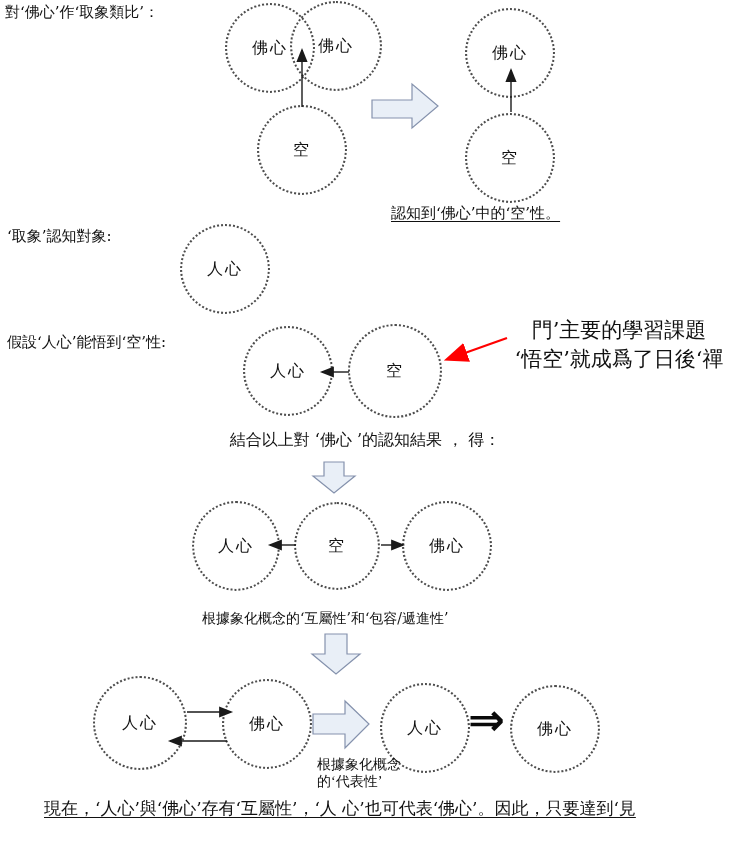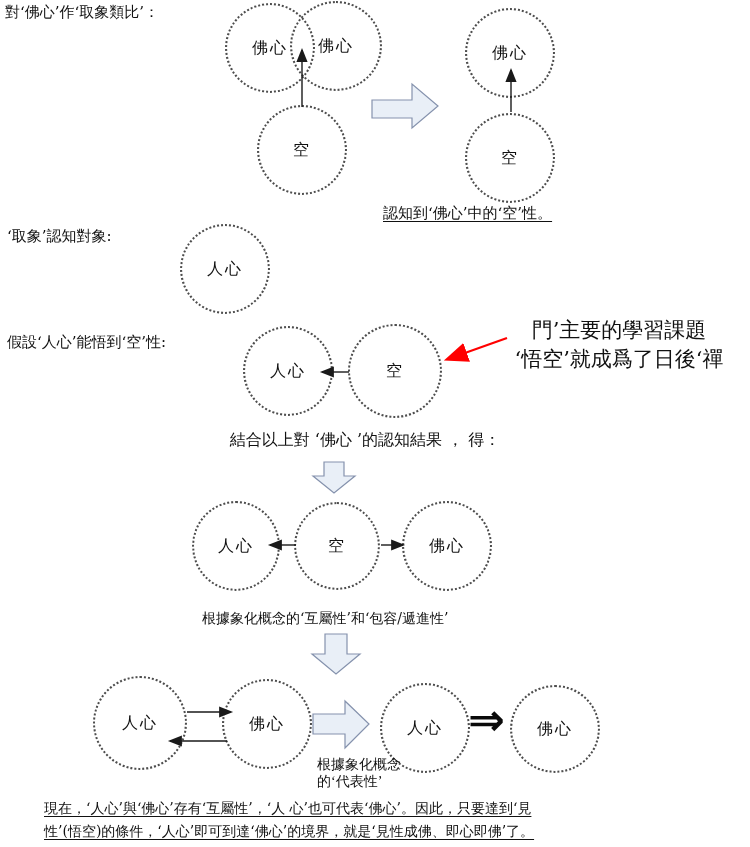--- a/index.html
+++ b/index.html
@@ -15,21 +15,21 @@
     background:transparent;box-sizing:border-box;
   }
   .circle span{font-size:16px;letter-spacing:2px;}
   .cap-underline{text-decoration:underline;text-underline-offset:3px;}
   .bigtext{
     width:262px;text-align:center;font-size:21px;line-height:29px;white-space:nowrap;
   }
   .caption-center{width:340px;text-align:center;font-size:16px;white-space:nowrap;}
   .note{font-size:14px;line-height:17px;white-space:nowrap;}
   .footer{
-    width:706px;font-size:14px;line-height:22.5px;
+    width:706px;font-size:17px;line-height:22.5px;
     text-decoration:underline;text-underline-offset:3px;white-space:nowrap;
   }
   .implies{
     font-family:"DejaVu Sans","Liberation Sans",sans-serif;
     font-size:44px;font-weight:bold;line-height:44px;color:#0a0a0a;
   }
   svg.overlay{position:absolute;left:0;top:0;pointer-events:none;}
 </style>
 </head>
 <body>
@@ -48,21 +48,21 @@
     <span>空</span>
   </div>
 
   <div class="circle" style="left:465px;top:8px;width:90px;height:90px;">
     <span>佛心</span>
   </div>
   <div class="circle" style="left:465px;top:113px;width:90px;height:90px;">
     <span>空</span>
   </div>
 
-  <div class="abs lbl cap-underline" style="left:383px;top:203px;text-align:right;">認知到‘佛心’中的‘空’性。</div>
+  <div class="abs lbl cap-underline" style="left:391px;top:203px;text-align:right;">認知到‘佛心’中的‘空’性。</div>
 
   <div class="abs lbl" style="left:7px;top:226px;">‘取象’認知對象:</div>
   <div class="circle" style="left:180px;top:224px;width:90px;height:90px;">
     <span>人心</span>
   </div>
 
   <div class="abs lbl" style="left:7px;top:332px;">假設‘人心’能悟到‘空’性:</div>
   <div class="circle" style="left:243px;top:326px;width:90px;height:90px;">
     <span>人心</span>
   </div>
@@ -103,21 +103,20 @@
     <span>佛心</span>
   </div>
 
   <div class="abs note" style="left:317px;top:756px;font-family:Liberation Serif, serif;">
     <div>根據象化概念</div>
     <div>的‘代表性’</div>
   </div>
 
   <div class="abs footer" style="left:44px;top:797px;">
     <div>現在，‘人心’與‘佛心’存有‘互屬性’，‘人 心’也可代表‘佛心’。因此，只要達到‘見</div>
-    <div>性’(悟空)的條件，‘人心’即可到達‘佛心’的境界，就是‘見性成佛、即心即佛’了。</div>
   </div>
 
   <svg class="overlay" width="750" height="847" viewBox="0 0 750 847">
     <defs>
       <marker id="ab" markerWidth="11" markerHeight="9" refX="8.5" refY="4" orient="auto">
         <path d="M0,0 L10,4 L0,8 z" fill="#1a1a1a"></path>
       </marker>
       <marker id="ar" markerWidth="12" markerHeight="10" refX="9" refY="4.5" orient="auto">
         <path d="M0,0 L11,4.5 L0,9 z" fill="#ff0000"></path>
       </marker>

